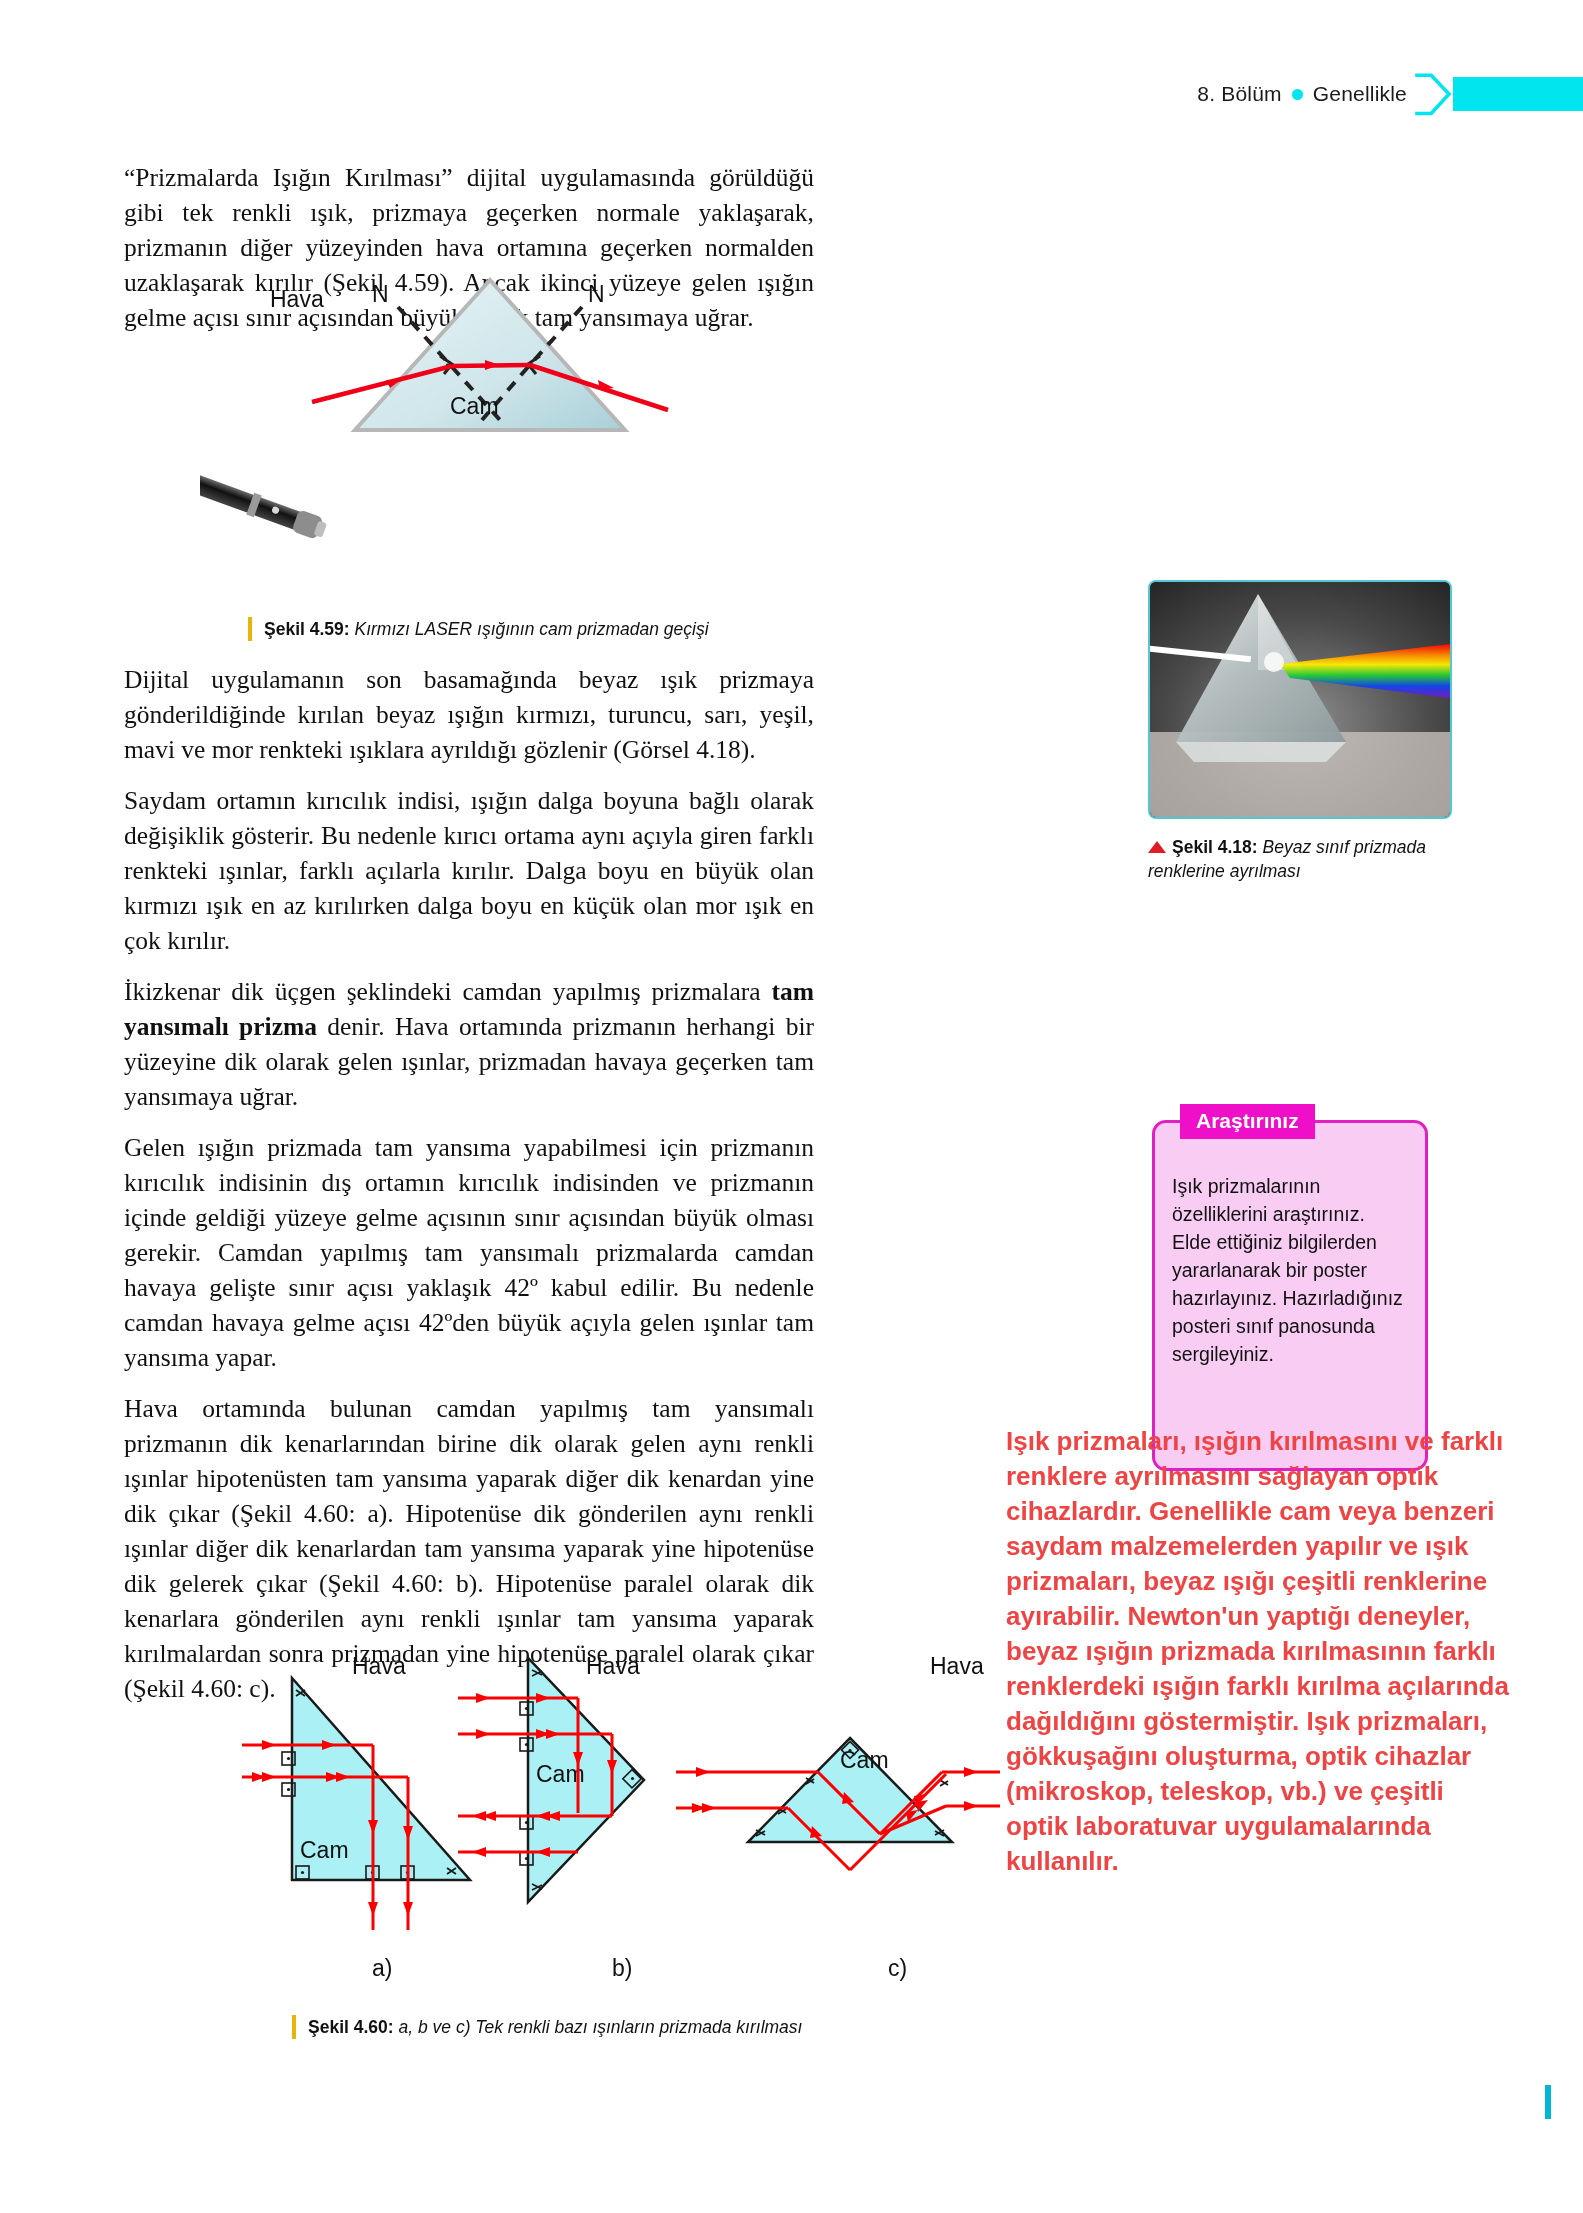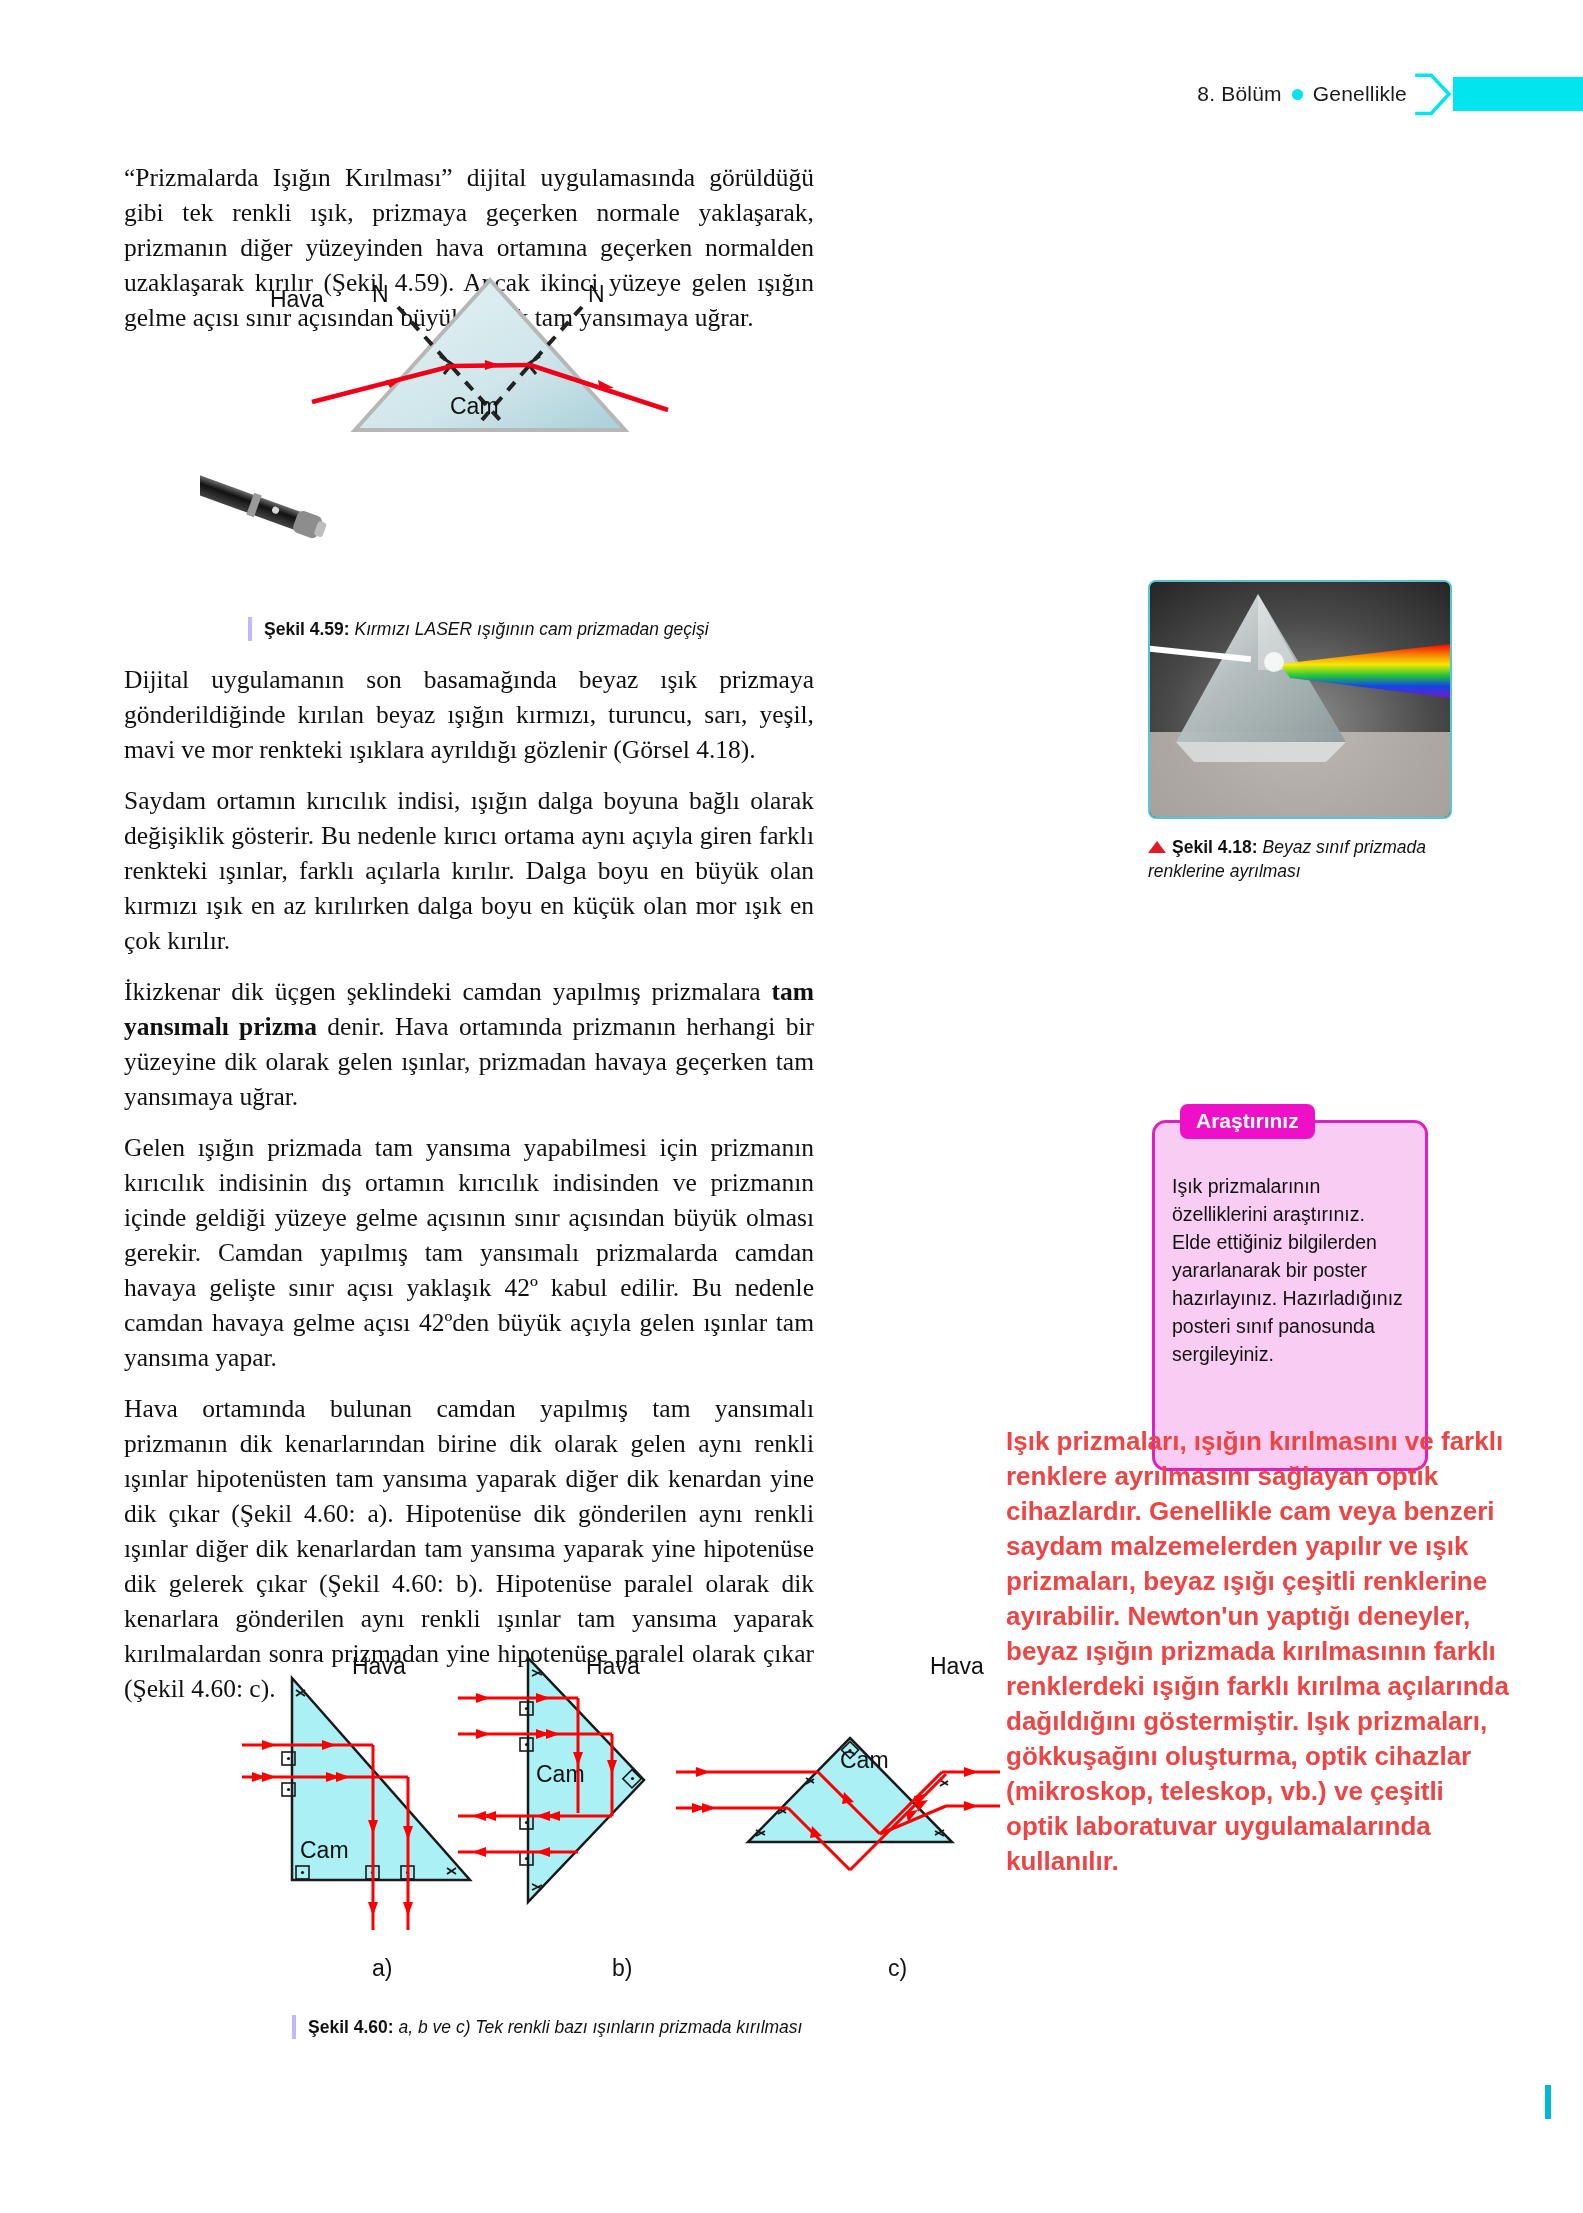--- a/index.html
+++ b/index.html
@@ -43,21 +43,21 @@
     text-align:justify; margin:0 0 16px 0;
     hyphens:auto;
   }
   p.body b{font-weight:bold;}
 
   
   .fig459{position:absolute;left:200px;top:262px;width:560px;height:340px;}
   .cap{
     font-family:"Liberation Sans", sans-serif;
     font-size:17.5px; color:#111; font-style:italic;
-    padding-left:12px; border-left:4px solid #c4b5fd; line-height:24px;
+    padding-left:12px; border-left:4px solid #eab308; line-height:24px;
   }
   .cap b{font-style:normal;font-weight:bold;}
   .cap459{position:absolute;left:248px;top:617px;width:520px;}
 
   
   .photo-box{
     position:absolute;left:1148px;top:580px;width:300px;height:235px;
     border:2px solid #53c7d6;border-radius:8px;overflow:hidden;
     background:#2b2b2b;
   }
@@ -73,21 +73,21 @@
     border-bottom:12px solid #e01b24;margin-right:6px;
   }
 
   
   .arbox{
     position:absolute;left:1152px;top:1120px;width:270px;height:345px;
     background:#f9cdf3;border:3px solid #e020c0;border-radius:14px;
   }
   .arbox-tab{
     position:absolute;left:1180px;top:1104px;
-    background:#ef0fc8;color:#fff;border-radius:8px;
+    background:#ef0fc8;color:#fff;border-radius:0;
     padding:5px 16px 6px 16px;
     font-family:"Liberation Sans", sans-serif;
     font-size:21px;font-weight:bold;
     box-shadow:0 0 0 0 transparent;
   }
   .arbox-body{
     position:absolute;left:1172px;top:1172px;width:236px;
     font-family:"Liberation Sans", sans-serif;
     font-size:19.5px;line-height:28px;color:#111;
   }

